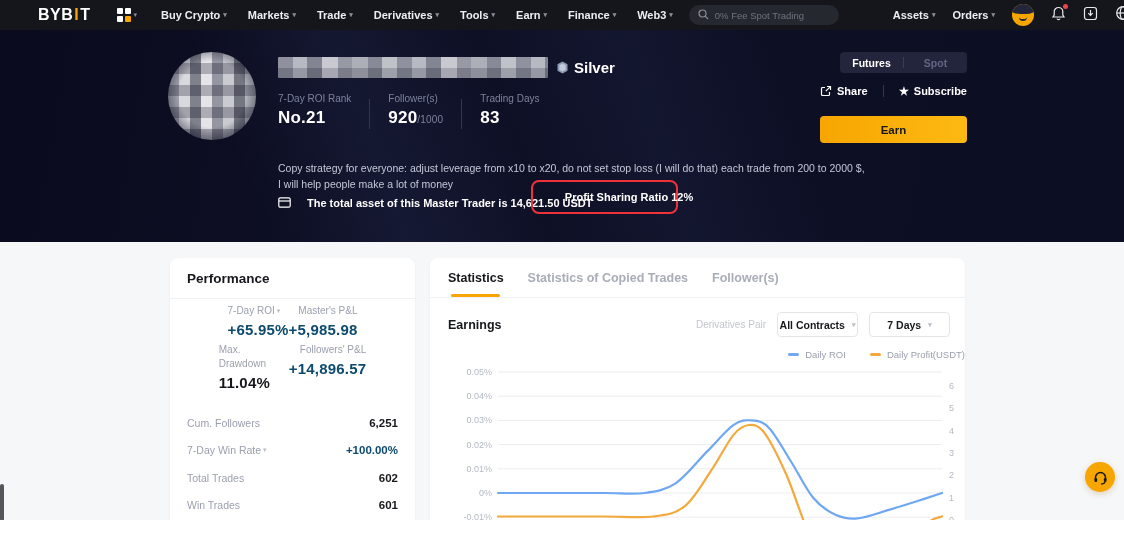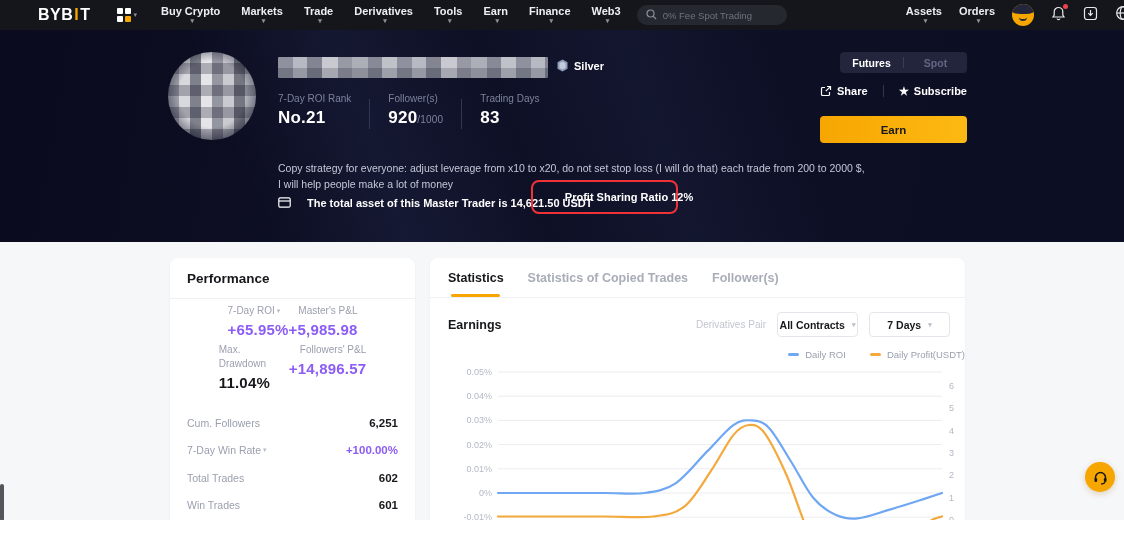--- a/index.html
+++ b/index.html
@@ -10,21 +10,21 @@
   
   .navbar { position:absolute; left:0; top:0; width:1124px; height:30px; background:#15161c;
     display:flex; align-items:center; z-index:30; }
   .logo { margin-left:38px; font-size:16px; font-weight:bold; color:#fff; letter-spacing:0.5px; display:flex; align-items:center; }
   .logo .accent { color:#f7a600; margin:0 1px; }
   .products-icon { margin-left:26px; display:grid; grid-template-columns:6px 6px; grid-template-rows:6px 6px; gap:2px; }
   .products-icon span { border-radius:1px; background:#fff; }
   .products-icon span.orange { background:#f7a600; }
   .nav-caret { font-size:7px; color:#8b8f9b; margin-left:3px; }
   .nav-menu { display:flex; align-items:center; margin-left:24px; gap:21px; }
-  .nav-item { display:flex; align-items:center; color:#eceef2; font-size:11px; font-weight:bold; cursor:pointer;flex-direction:column; }
+  .nav-item { display:flex; align-items:center; color:#eceef2; font-size:11px; font-weight:bold; cursor:pointer; }
   .search-wrap { position:relative; margin-left:16px; }
   .search-wrap svg { position:absolute; left:9px; top:4.5px; }
   .search-input { width:150px; height:20px; background:#26282f; border:none; border-radius:10px;
     color:#b9bdc6; font-size:9.5px; padding:0 10px 0 26px; outline:none; }
   .search-input::placeholder { color:#6e737e; }
   .nav-right { margin-left:auto; display:flex; align-items:center; gap:17px; padding-right:0; }
   .nav-avatar { width:22px; height:22px; border-radius:50%; background:#f7a600; position:relative; overflow:hidden; }
   .nav-avatar::before { content:''; position:absolute; left:-2px; top:-3px; width:26px; height:13px; background:#23253a; border-radius:50% 50% 40% 40%; }
   .nav-avatar::after { content:''; position:absolute; left:7px; top:11px; width:8px; height:4px; border-bottom:2px solid #23253a; border-radius:0 0 6px 6px; }
   .bell-wrap { position:relative; }
@@ -39,21 +39,21 @@
   .avatar-mosaic { position:absolute; left:168px; top:22px; width:88px; height:88px; border-radius:50%; overflow:hidden;
     background:
       radial-gradient(circle at 50% 48%, rgba(0,0,0,0) 52%, rgba(13,15,35,0.55) 78%),
       repeating-linear-gradient(0deg, rgba(25,28,45,0.28) 0 11px, rgba(255,255,255,0.05) 11px 22px),
       repeating-linear-gradient(90deg,#9fa1ab 0 11px,#d6d7dc 11px 22px,#787a85 22px 33px,#e4e4e8 33px 44px,#8e909b 44px 55px,#c7c8cf 55px 66px,#6d6f7a 66px 77px,#b4b6bf 77px 88px); }
   .name-mosaic { position:absolute; left:278px; top:27px; width:270px; height:21px; border-radius:1px;
     background:
       repeating-linear-gradient(0deg, rgba(20,22,40,0.18) 0 10.5px, rgba(255,255,255,0.06) 10.5px 21px),
       repeating-linear-gradient(90deg,#888b98 0 15px,#b3b5bf 15px 29px,#7b7e8b 29px 44px,#c6c7ce 44px 60px,#91939f 60px 74px,#a8aab4 74px 90px,#808390 90px 104px,#bcbec6 104px 119px); }
   .badge { position:absolute; left:556px; top:29px; display:flex; align-items:center; gap:5px; }
-  .badge-label { color:#fff; font-size:11px; font-weight:bold; }
+  .badge-label { color:#fff; font-size:15px; font-weight:bold; }
   .hero-stats { position:absolute; left:278px; top:63px; display:flex; align-items:flex-start; }
   .hero-stat { margin-right:0; }
   .hero-stat .lbl { color:#7e829c; font-size:10px; display:flex; align-items:center; }
   .hero-stat .val { color:#fff; font-size:17px; font-weight:bold; margin-top:4px; letter-spacing:0.2px; }
   .hero-stat .suffix { color:#7e829c; font-size:10px; font-weight:normal; }
   .stat-div { width:1px; height:30px; background:#343753; margin:6px 18px 0 18px; }
   .mode-toggle { position:absolute; left:840px; top:22px; width:127px; height:21px; background:#23253c; border-radius:4px;
     display:flex; align-items:center; }
   .mode-toggle .seg { flex:1; text-align:center; font-size:10.5px; }
   .mode-toggle .seg.active { color:#fff; font-weight:bold; }
@@ -79,21 +79,21 @@
   .perf-card { left:170px; width:245px; height:300px; padding:0 17px; }
   .stat-card { left:430px; width:535px; height:300px; }
 
   .perf-title { font-size:13.5px; font-weight:bold; color:#17181c; margin-top:13px; }
   .perf-hr { height:1px; background:#f0f1f4; margin:12px -17px 0 -17px; }
   .perf-grid { display:flex; justify-content:center; margin-top:5px; }
   .pg-cell .lbl { font-size:10px; color:#9b9fae; display:flex; align-items:center; gap:2px; line-height:14px; }
   .pg-cell .val { font-size:15px; font-weight:bold; margin-top:3px; letter-spacing:0.2px; }
   .pg-cell.right { text-align:right; }
   .pg-cell.right .lbl { justify-content:flex-end; }
-  .val.green { color:#8b5cf6; }
+  .val.green { color:#0c4a6e; }
   .val.dark { color:#17181c; }
   .perf-rows { margin-top:18px; }
   .perf-row { display:flex; justify-content:space-between; align-items:center; height:27.5px; }
   .perf-row .lbl { font-size:10.5px; color:#9b9fae; display:flex; align-items:center; gap:2px; }
   .perf-row .val { font-size:11.5px; font-weight:bold; }
   .tiny-caret { font-size:7px; color:#b9bdc6; }
 
   .tabs-row { display:flex; align-items:center; gap:24px; padding:13px 18px 0 18px; }
   .tab { font-size:12.5px; font-weight:bold; color:#a9adb8; cursor:pointer; position:relative; padding-bottom:12px; }
   .tab.active { color:#17181c; }

